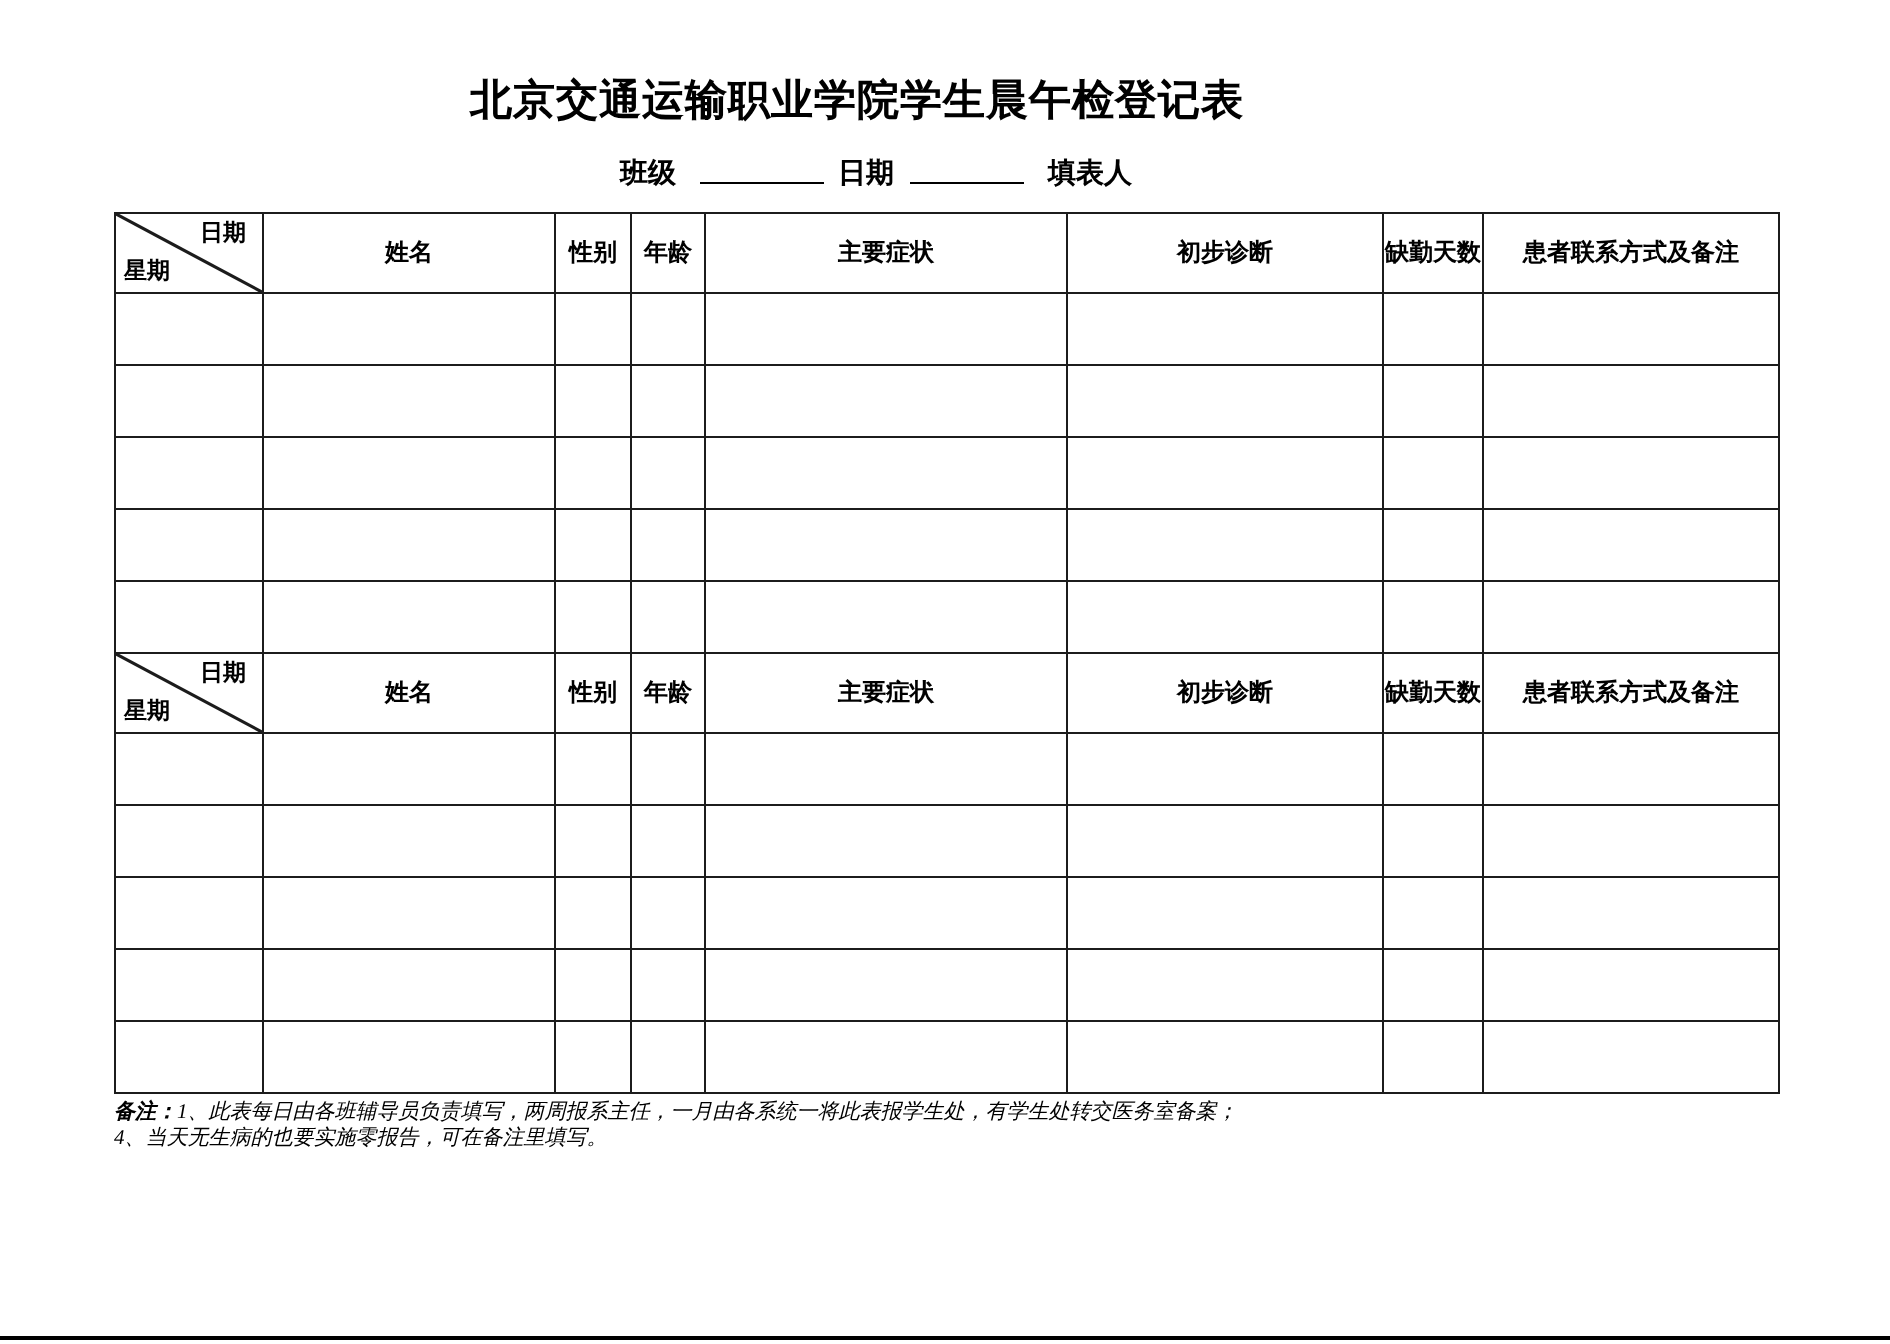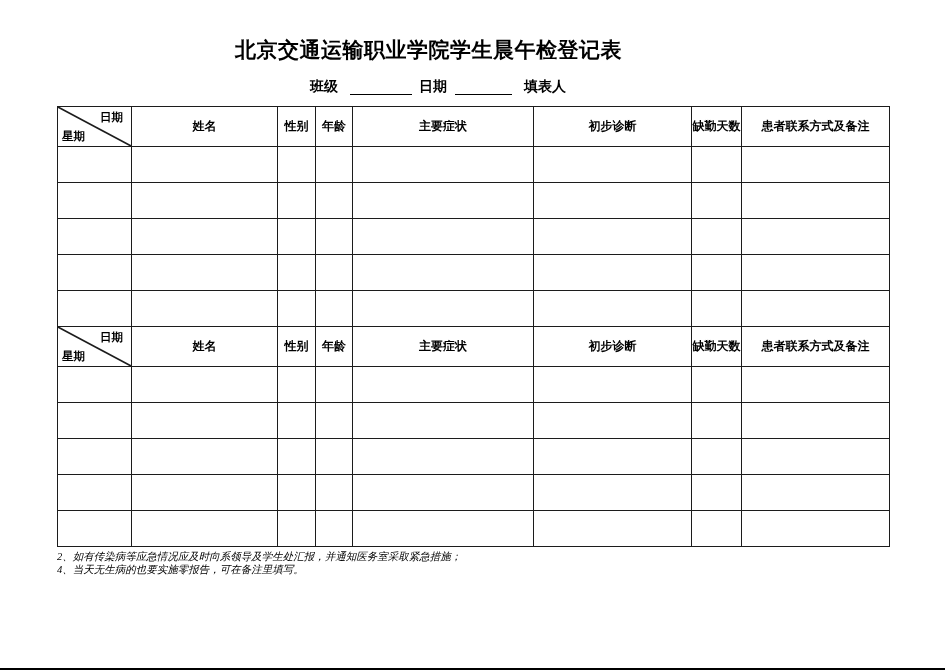--- a/index.html
+++ b/index.html
@@ -19,21 +19,21 @@
     font-size: 21px;
     font-weight: bold;
     letter-spacing: 0.5px;
   }
   .subtitle {
     position: absolute;
     top: 78px; left: 310px;
     font-size: 14px;
     font-weight: bold;
     display: flex;
-    align-items: flex-end;
+    align-items: flex-start;
     white-space: nowrap;
   }
   .blank {
     display: inline-block;
     border-bottom: 1px solid #000;
     height: 14px;
   }
   .blank-class { width: 62px; margin: 0 7px 1px 12px; }
   .blank-date  { width: 57px; margin: 0 12px 1px 8px; }
 
@@ -247,17 +247,17 @@
         <td></td>
         <td></td>
         <td></td>
         <td></td>
         <td></td>
       </tr>
     </tbody>
 </table>
 
 <div class="notes">
-  <div><span>2、如有传染病等应急情况应及时向系领导及学生处汇报，并通知医务室采取紧急措施；</span></div>
+  <div><span class="notes-label">备注：</span><span>1、此表每日由各班辅导员负责填写，两周报系主任，一月由各系统一将此表报学生处，有学生处转交医务室备案；</span></div>
   <div><span>4、当天无生病的也要实施零报告，可在备注里填写。</span></div>
 </div>
 
 <div class="page-bottom-line"></div>
 
 </body></html>

